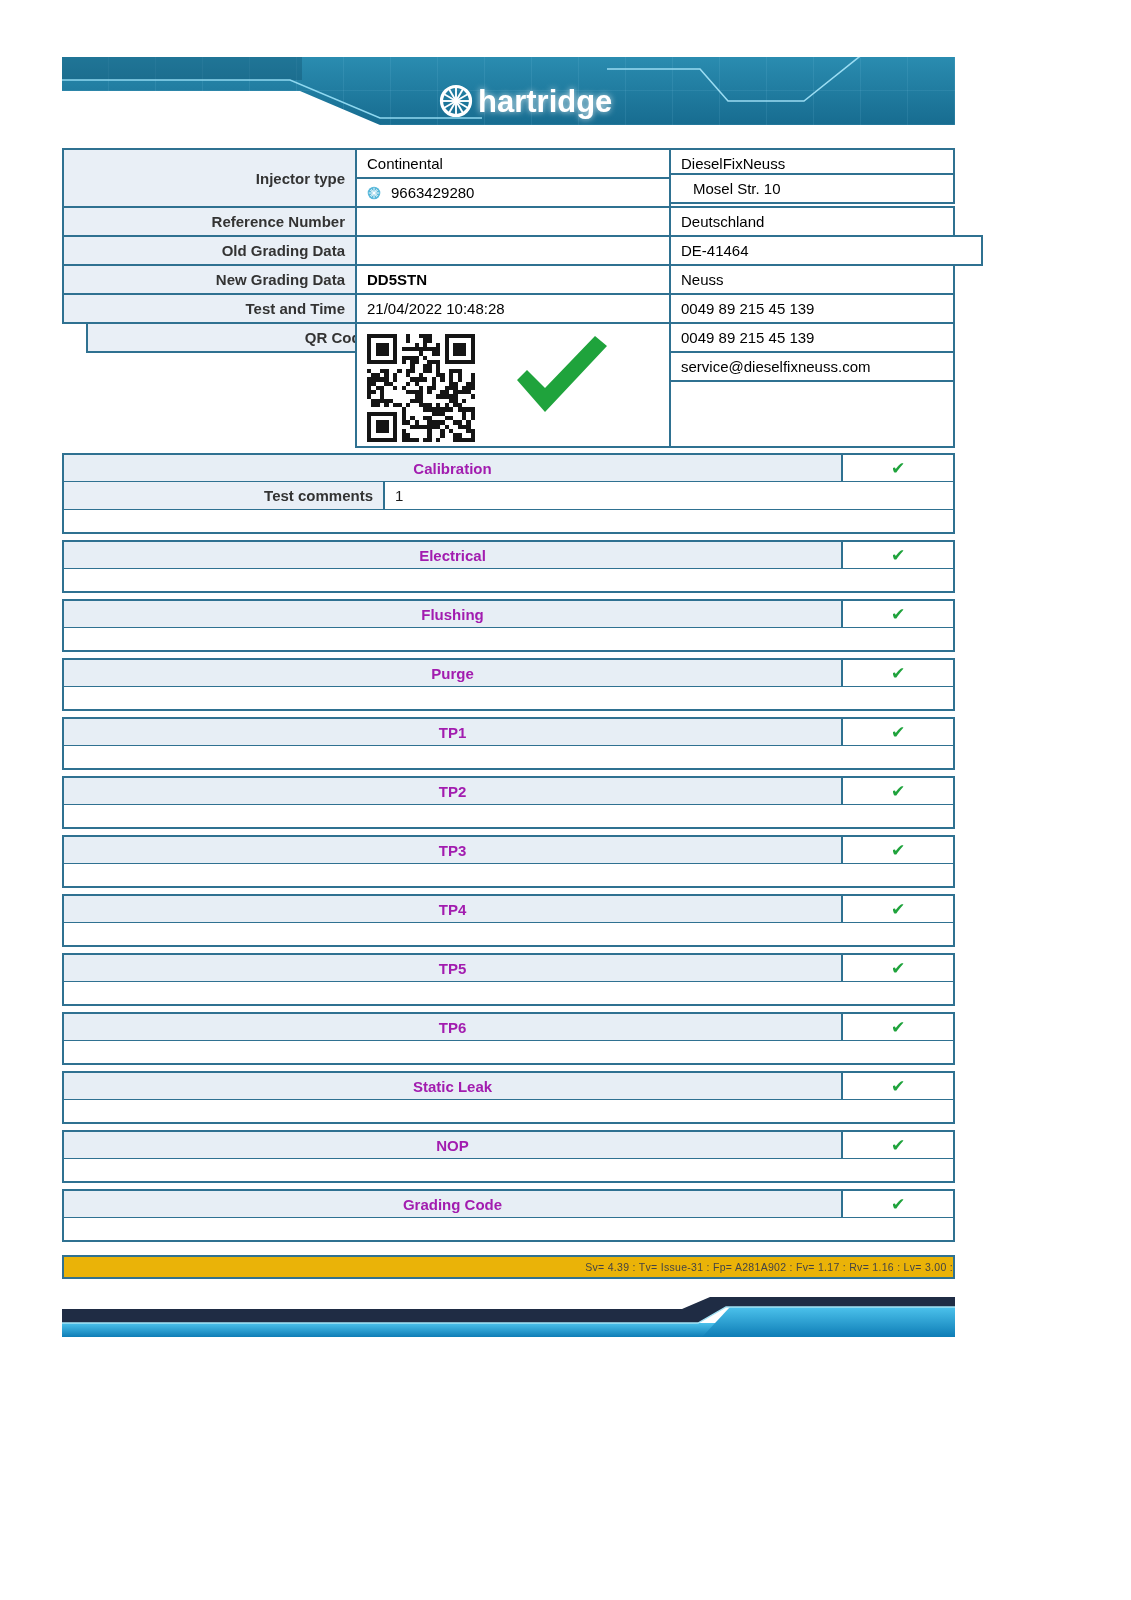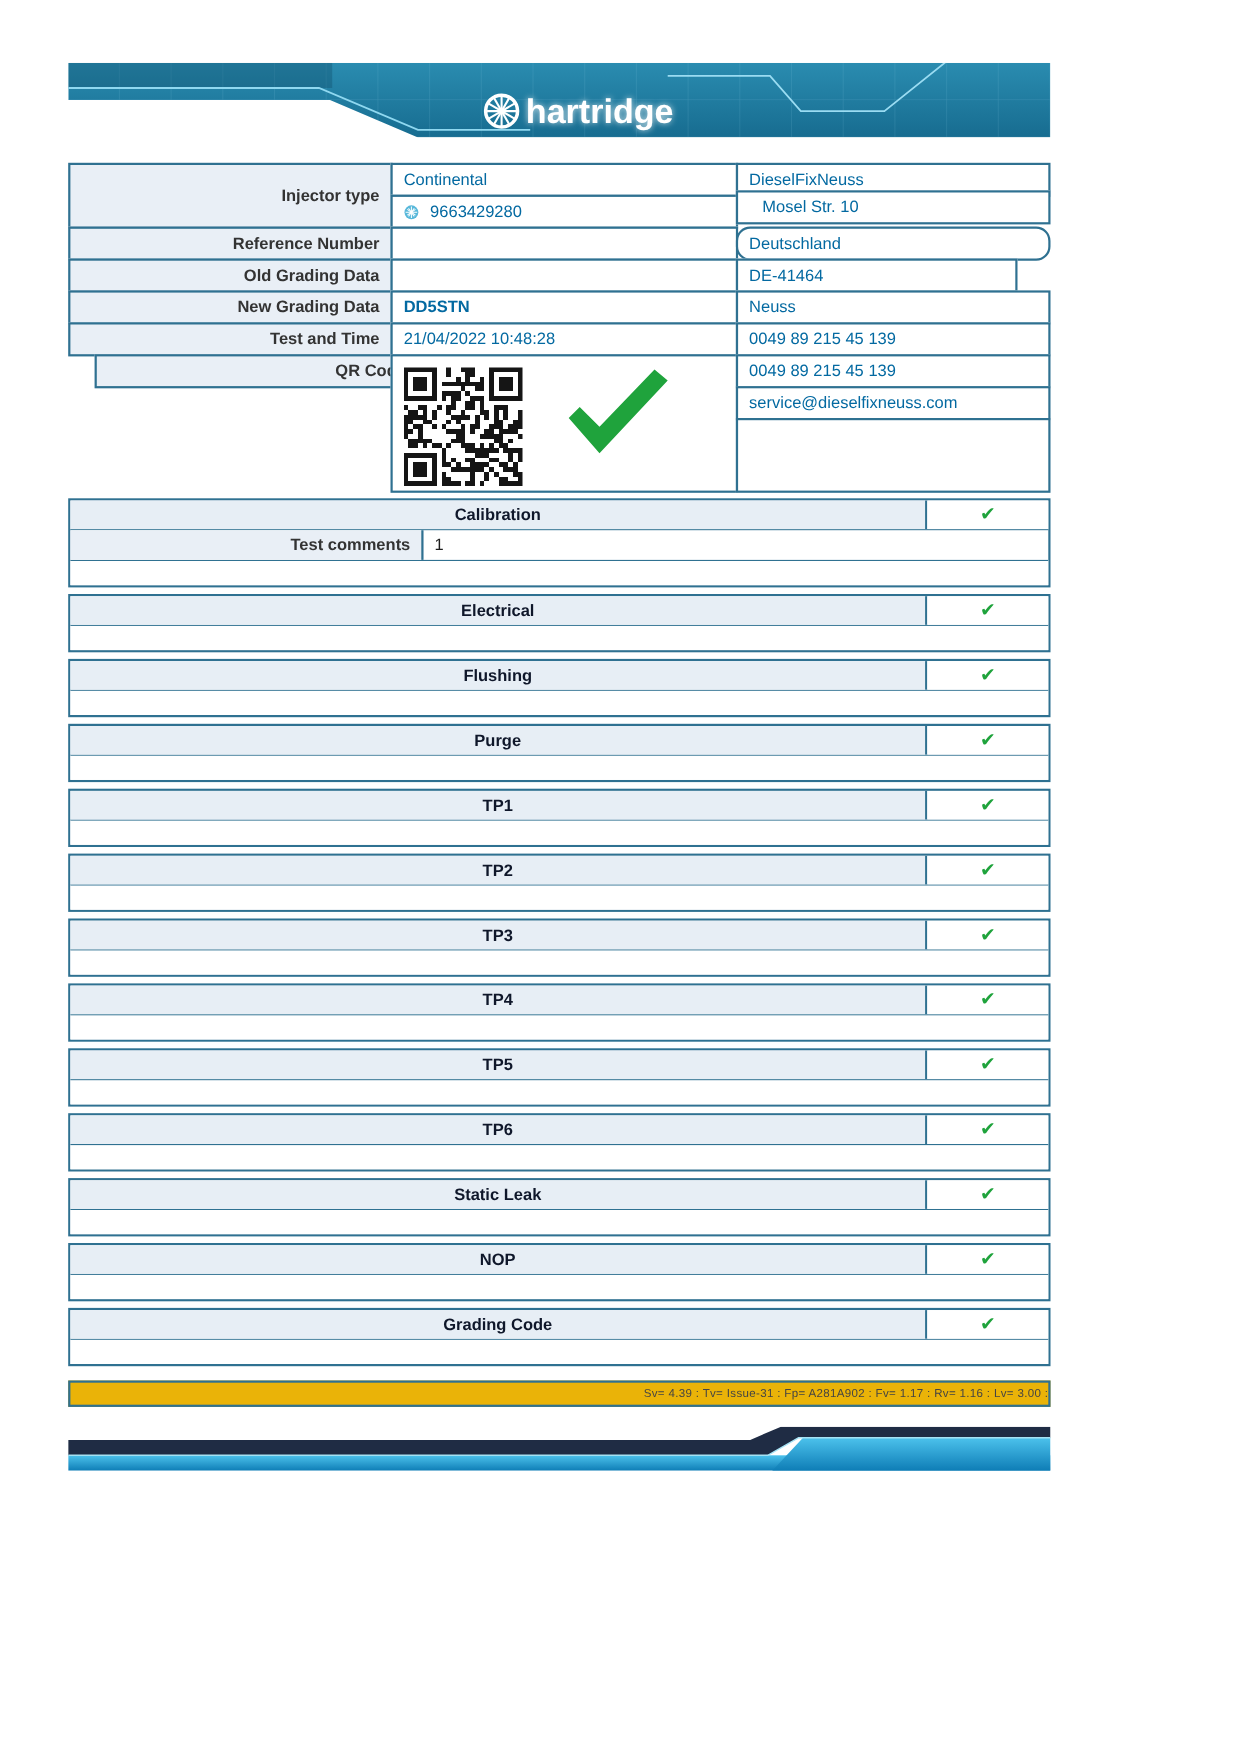--- a/index.html
+++ b/index.html
@@ -17,38 +17,38 @@
   
   #info-table{left:62px;top:148px;width:893px;height:300px;}
   .cell{
     position:absolute;box-sizing:border-box;border:2px solid #2f7191;
     font-size:15px;display:flex;align-items:center;background:#fff;
     padding:0 10px;white-space:nowrap;overflow:hidden;
   }
   .cell.lbl{
     background:#e9eff6;font-weight:bold;justify-content:flex-end;color:#333;
   }
-  .cell.val{justify-content:flex-start;color:#0369a1;}
+  .cell.val{justify-content:flex-start;color:#000000;}
   .cell.bold{font-weight:bold;}
   .wheel-sm{width:14px;height:14px;margin-right:10px;flex:0 0 auto;}
 
   #qr-cell{align-items:flex-start;padding:8px 10px;}
   #qr-img{width:108px;height:108px;margin-top:2px;}
   #big-check{width:100px;height:84px;margin-left:36px;margin-top:2px;}
 
   
   #sections{left:62px;top:453px;width:893px;}
   .section{
     box-sizing:border-box;border:2px solid #2f7191;margin-bottom:6px;background:#fff;
   }
   .sec-head{display:flex;}
   .sec-title{
     flex:1;background:#e7eef5;border-right:2px solid #2f7191;height:26px;
     display:flex;align-items:center;justify-content:center;
-    font-weight:bold;font-size:15px;color:#0f172a;
+    font-weight:bold;font-size:15px;color:#a21caf;
   }
   .sec-check{
     width:110px;height:26px;display:flex;align-items:center;justify-content:center;
     color:#1fa33c;font-weight:bold;font-size:17px;background:#fff;
   }
   .sec-comments{display:flex;border-top:1px solid #2f7191;height:27px;}
   .sec-comments .c-lbl{
     width:321px;box-sizing:border-box;background:#e9eff6;border-right:2px solid #2f7191;
     display:flex;align-items:center;justify-content:flex-end;
     font-weight:bold;font-size:15px;color:#333;padding-right:10px;
@@ -366,22 +366,22 @@
           <rect x="4" y="76" width="20" height="20" fill="#ffffff"></rect>
           <rect x="8" y="80" width="12" height="12" fill="#151515"></rect>
         </svg></div>
     <svg id="big-check" viewBox="0 0 100 84">
       <path d="M6 46 L16 36 L34 54 L84 2 L96 12 L34 78 Z" fill="#1fa33c"></path>
     </svg>
   </div>
 
   <div class="cell val" style="left:607px;top:0;width:286px;height:31px;">DieselFixNeuss</div>
   <div class="cell val" style="left:607px;top:25px;width:286px;height:31px;padding-left:22px;">Mosel Str. 10</div>
-  <div class="cell val" style="left:607px;top:58px;width:286px;height:31px;border-radius:13px;">Deutschland</div>
-  <div class="cell val" style="left:607px;top:87px;width:256px;height:31px;">DE-41464</div>
+  <div class="cell val" style="left:607px;top:58px;width:286px;height:31px;">Deutschland</div>
+  <div class="cell val" style="left:607px;top:87px;width:314px;height:31px;">DE-41464</div>
   <div class="cell val" style="left:607px;top:116px;width:286px;height:31px;">Neuss</div>
   <div class="cell val" style="left:607px;top:145px;width:286px;height:31px;">0049 89 215 45 139</div>
   <div class="cell val" style="left:607px;top:174px;width:286px;height:31px;">0049 89 215 45 139</div>
   <div class="cell val" style="left:607px;top:203px;width:286px;height:31px;">service@dieselfixneuss.com</div>
   <div class="cell val" style="left:607px;top:232px;width:286px;height:68px;"></div>
 </div>
 
 <div id="sections" class="abs">
   <div class="section">
     <div class="sec-head">

